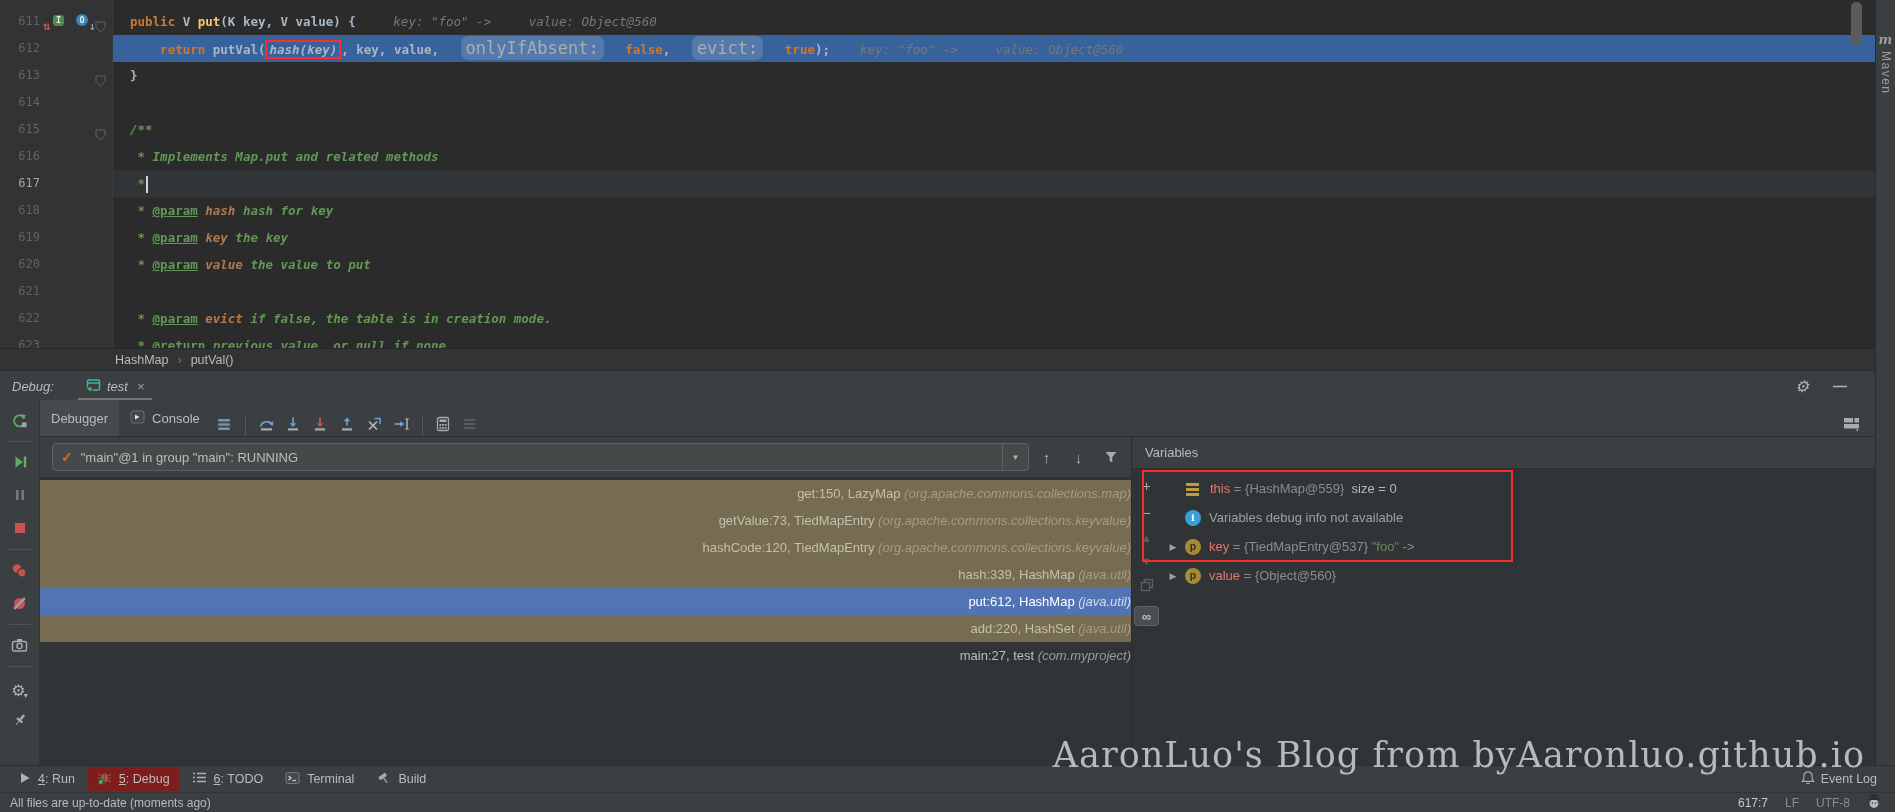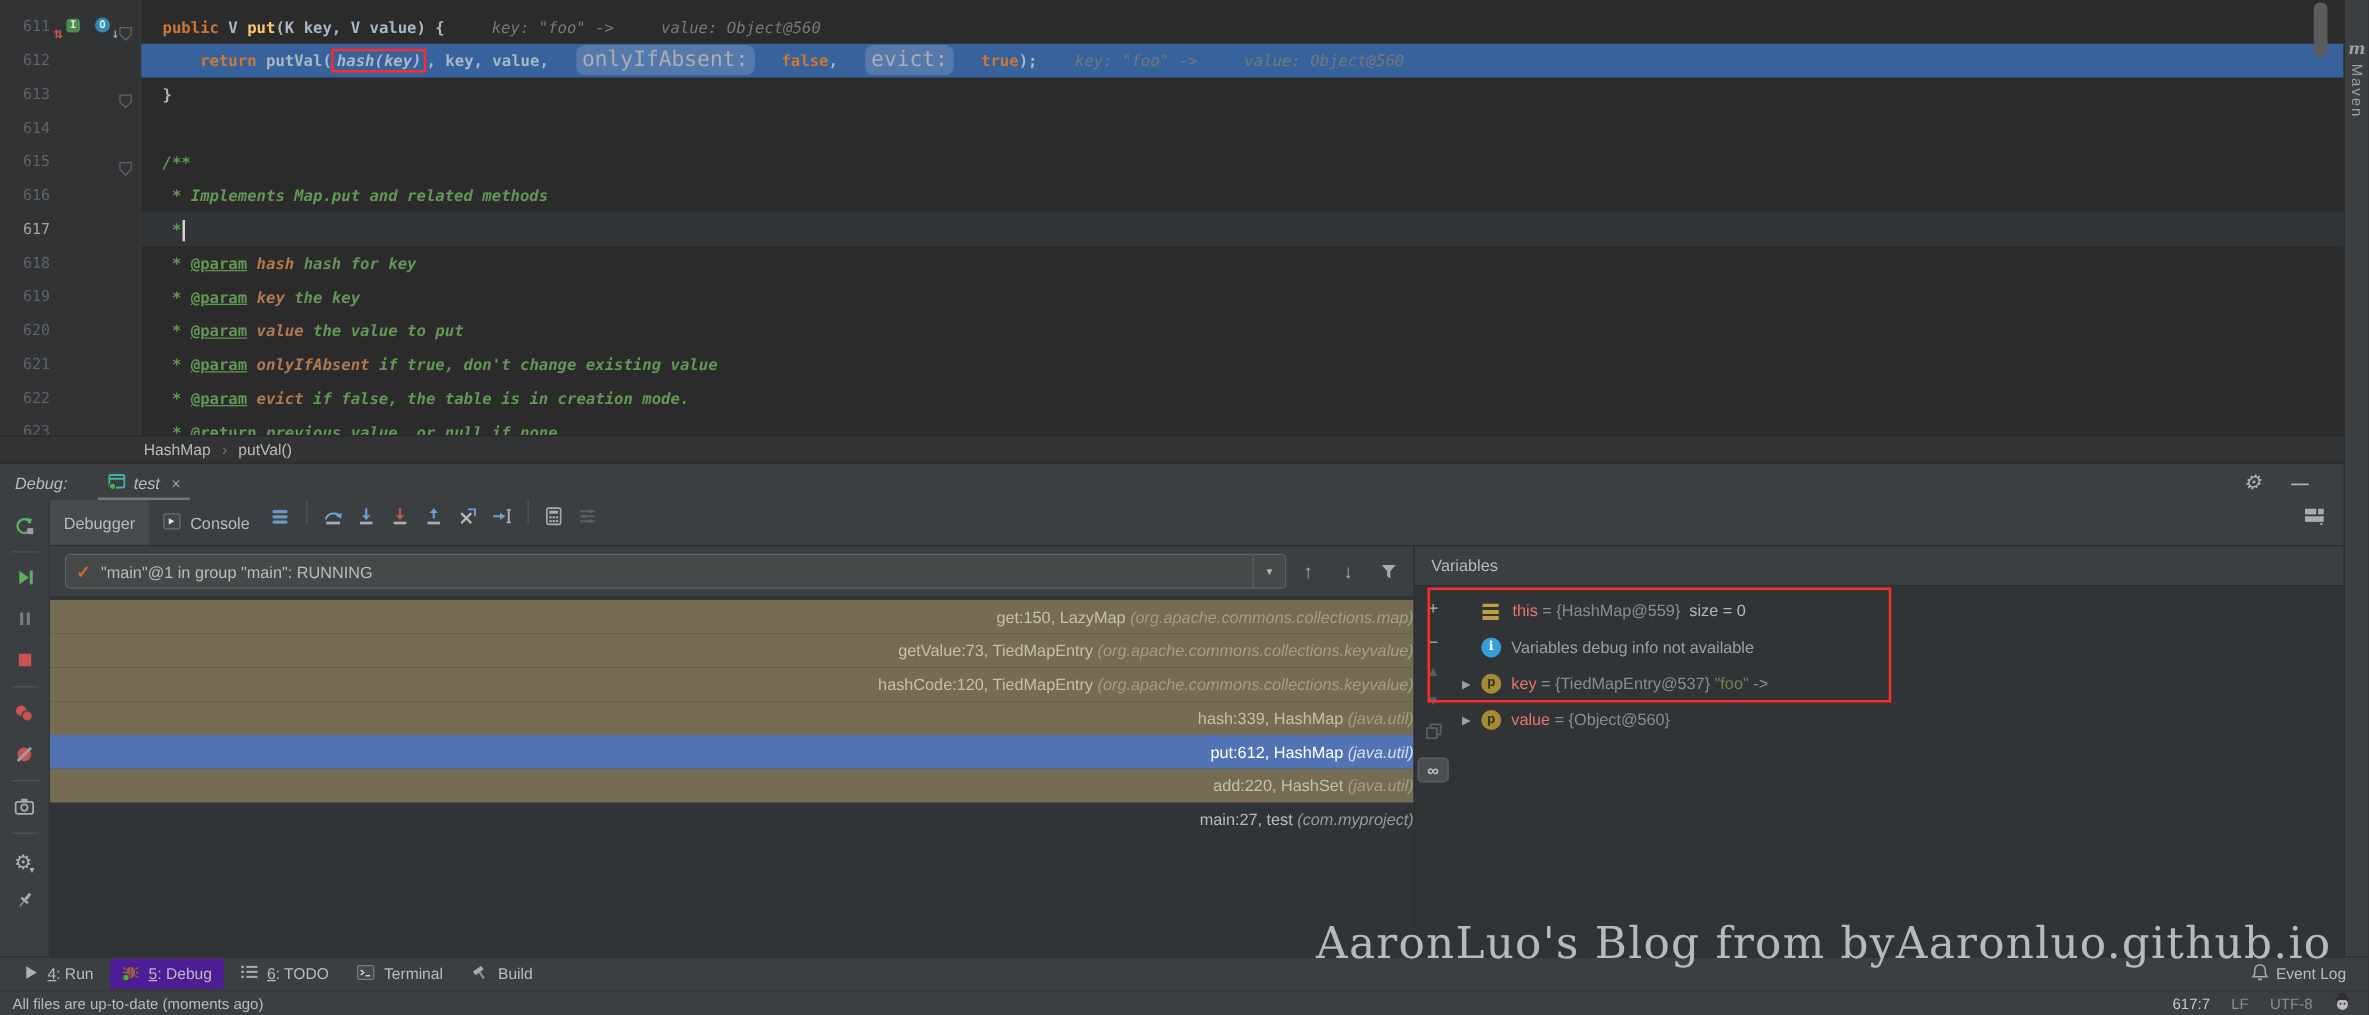--- a/index.html
+++ b/index.html
@@ -46,21 +46,21 @@
       border-top:1px solid #282a2b;display:flex;align-items:center;font-style:italic;}
   .dh-title{margin-left:12px;}
   .dh-tab{position:relative;display:flex;align-items:center;gap:6px;margin-left:24px;height:100%;padding:0 8px;}
   .dh-underline{position:absolute;left:0;right:0;bottom:0;height:3px;background:#747779;}
   .close-x{color:#9aa0a3;font-size:13px;margin-left:3px;}
   .dh-right{margin-left:auto;display:flex;align-items:center;gap:24px;margin-right:28px;color:#afb1b3;}
   .gear-glyph{font-size:16px;color:#afb1b3;}
   .min-glyph{font-size:14px;font-weight:bold;color:#afb1b3;}
   
   .debug-toolbar{position:absolute;left:40px;top:400px;width:1835px;height:37px;background:#3c3f41;
-      border-bottom:1px solid #2b2d2e;display:flex;align-items:flex-start;box-sizing:border-box;}
+      border-bottom:1px solid #2b2d2e;display:flex;align-items:flex-end;box-sizing:border-box;}
   .dt-tab{padding:0 11px;height:36px;display:flex;align-items:center;gap:7px;color:#bbbbbb;}
   .dt-tab.sel{background:rgba(255,255,255,.06);}
   .tsep{width:1px;height:20px;background:#54575a;margin:0 7px;}
   .tbtn{width:27px;height:25px;display:flex;align-items:center;justify-content:center;}
   .dt-right{margin-left:auto;margin-right:10px;}
   
   .left-col{position:absolute;left:0;top:400px;width:40px;height:365px;background:#3c3f41;
       border-right:1px solid #333637;display:flex;flex-direction:column;align-items:center;box-sizing:border-box;}
   .lc-btn{width:28px;height:26px;display:flex;align-items:center;justify-content:center;margin-top:7px;}
   .lc-sep{width:22px;height:1px;background:#515456;margin-top:8px;}
@@ -111,21 +111,21 @@
   .red-box{position:absolute;border:2px solid #fb2c2c;z-index:6;pointer-events:none;}
   #vars-red-box{left:1142px;top:470px;width:367px;height:88px;}
   
   .watermark{position:absolute;right:30px;top:735px;z-index:7;font-family:"DejaVu Serif",serif;
       font-size:35px;color:#c3c6c8;opacity:.92;letter-spacing:1px;white-space:nowrap;}
   
   .bottom-toolbar{position:absolute;left:0;bottom:20px;width:1895px;height:27px;background:#3c3f41;
       border-top:1px solid #2b2d2e;display:flex;align-items:center;gap:4px;padding-left:10px;
       box-sizing:border-box;font-size:12.5px;}
   .bt-item{display:flex;align-items:center;gap:7px;padding:3px 9px;color:#bbbbbb;}
-  .bt-item.active{background:#4c1d95;}
+  .bt-item.active{background:#7f1d1d;}
   .bt-item u{text-decoration:underline;}
   .bt-right{margin-left:auto;display:flex;align-items:center;gap:6px;margin-right:18px;}
   .status-bar{position:absolute;left:0;bottom:0;width:1895px;height:20px;background:#3c3f41;
       border-top:1px solid #323536;display:flex;align-items:center;padding:0 14px 0 10px;
       box-sizing:border-box;font-size:12px;color:#bbbbbb;}
   .sb-right{margin-left:auto;display:flex;align-items:center;gap:17px;}
   .sb-dim{color:#8c8c8c;}
   .sb-pos{color:#c8c8c8;}
   
   .right-stripe{position:absolute;right:0;top:0;width:20px;height:765px;background:#3c3f41;
@@ -151,21 +151,21 @@
             </svg></span><span class="code"><span class="s-d">}</span></span></div>
         <div class="cl"><span class="lnum">614</span><span class="code"></span></div>
         <div class="cl"><span class="lnum">615</span><span class="fold"><svg width="11" height="12" viewBox="0 0 11 12">
               <path d="M1 1 H10 V6.5 L5.5 11 L1 6.5 Z" fill="none" stroke="#606366"></path>
             </svg></span><span class="code"><span class="s-doc">/**</span></span></div>
         <div class="cl"><span class="lnum">616</span><span class="code"><span class="s-doc"> * Implements Map.put and related methods</span></span></div>
         <div class="cl"><div class="lhl cur"></div><span class="lnum on">617</span><span class="code"><span class="s-doc"> *</span><span class="caret"></span></span></div>
         <div class="cl"><span class="lnum">618</span><span class="code"><span class="s-doc"> * </span><span class="s-tag">@param</span><span class="s-pv"> hash</span><span class="s-doc"> hash for key</span></span></div>
         <div class="cl"><span class="lnum">619</span><span class="code"><span class="s-doc"> * </span><span class="s-tag">@param</span><span class="s-pv"> key</span><span class="s-doc"> the key</span></span></div>
         <div class="cl"><span class="lnum">620</span><span class="code"><span class="s-doc"> * </span><span class="s-tag">@param</span><span class="s-pv"> value</span><span class="s-doc"> the value to put</span></span></div>
-        <div class="cl"><span class="lnum">621</span><span class="code"><span class="s-doc"> * </span><span class="s-tag">@param</span><span class="s-pv"> onlyIfAbsent</span><span class="s-doc"> if true, don't change existing value</span></span></div>
+        <div class="cl"><span class="lnum">621</span></div>
         <div class="cl"><span class="lnum">622</span><span class="code"><span class="s-doc"> * </span><span class="s-tag">@param</span><span class="s-pv"> evict</span><span class="s-doc"> if false, the table is in creation mode.</span></span></div>
         <div class="cl"><span class="lnum">623</span><span class="code"><span class="s-doc"> * </span><span class="s-tag">@return</span><span class="s-doc"> previous value, or null if none</span></span></div>
       </div>
     <div class="scroll-thumb"></div>
   </div>
 
   <div class="breadcrumbs">
     <span>HashMap</span>
     <span class="bc-sep">›</span>
     <span>putVal()</span>

